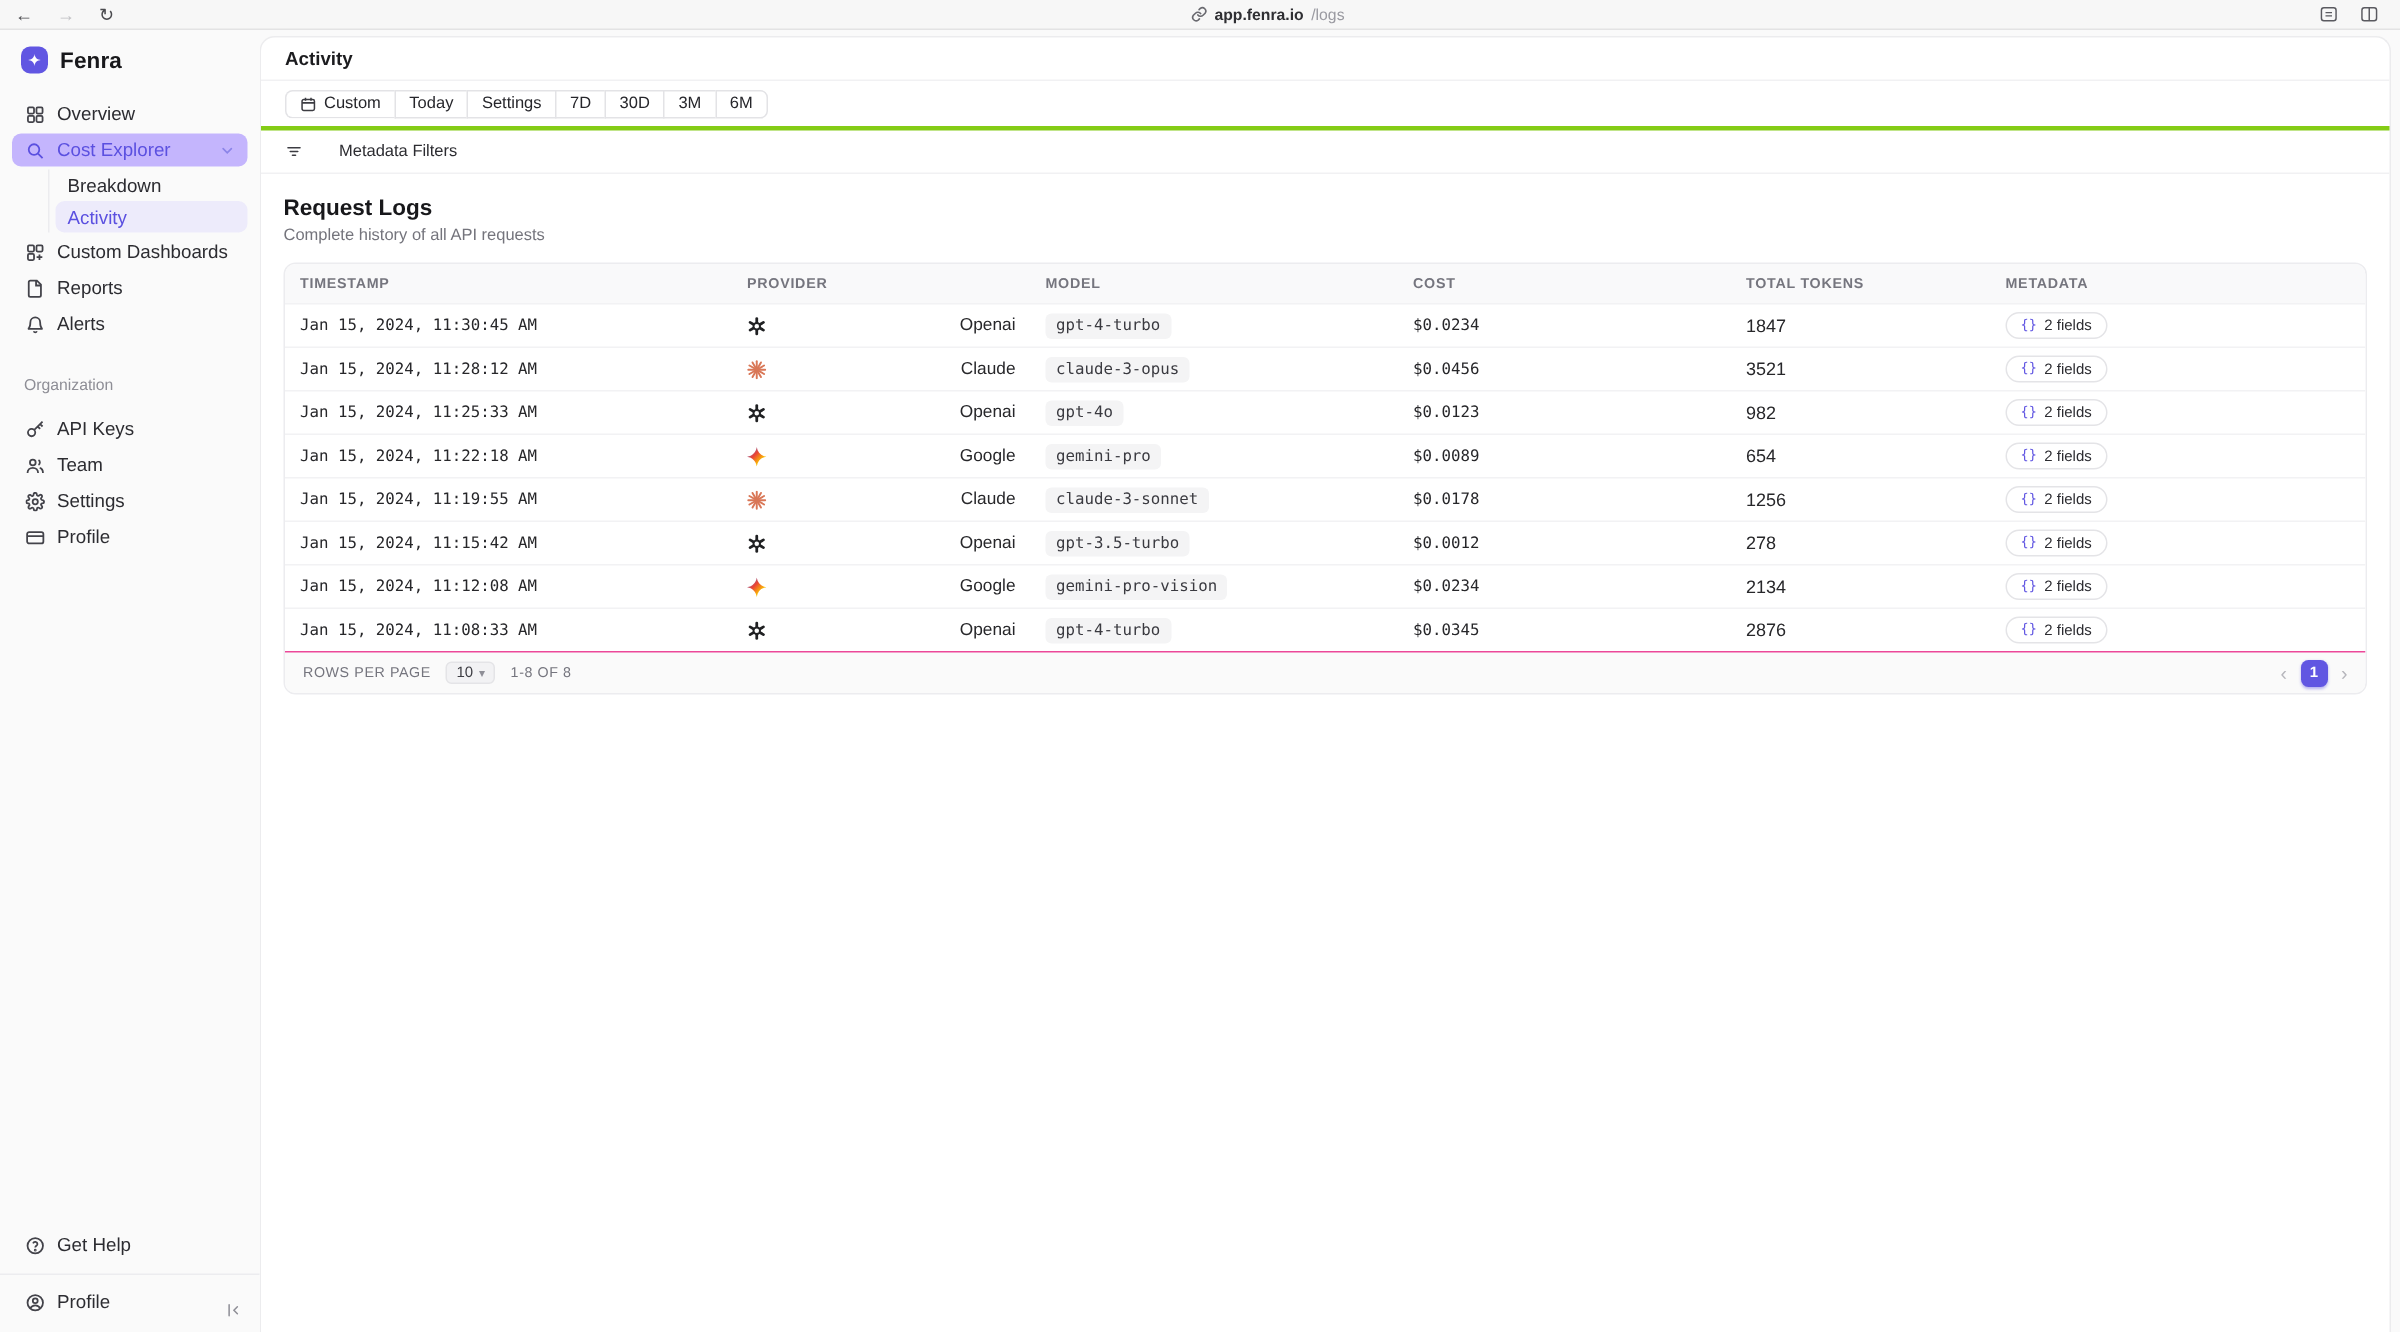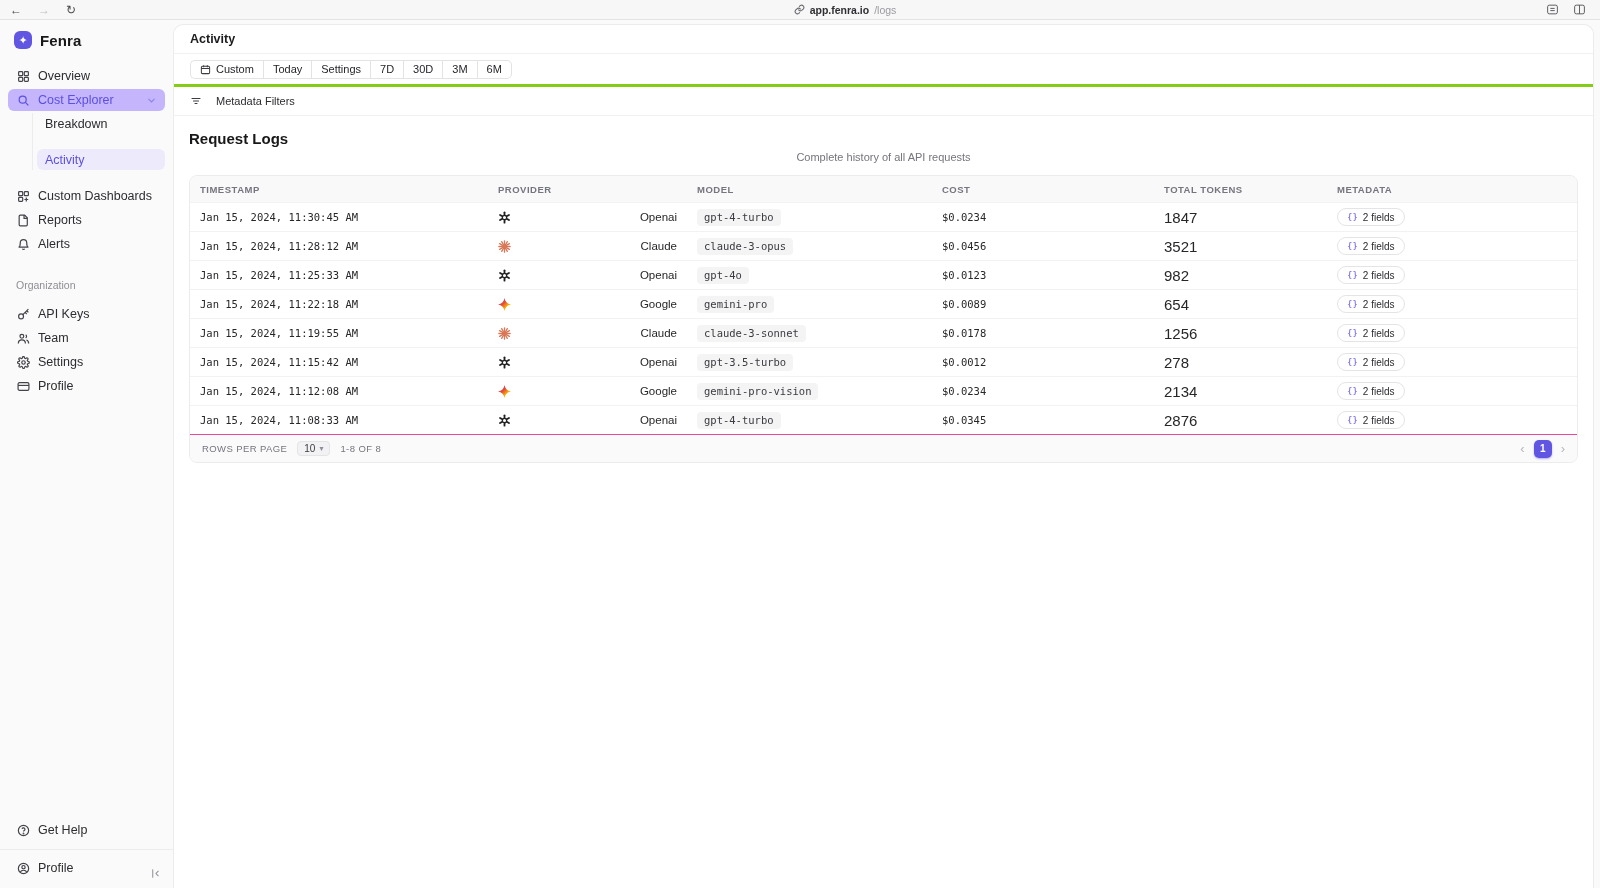--- a/index.html
+++ b/index.html
@@ -28,21 +28,21 @@
   .brand-name { font-size:15px; font-weight:700; color:#18181b; letter-spacing:.1px; }
   .navlist { padding:6px 8px 0 8px; }
   .nav-item { display:flex; align-items:center; gap:8px; height:22px; padding:0 8px;
     border-radius:6px; font-size:12.5px; color:#2c2c31; margin-bottom:2px; cursor:default; }
   .nav-item .ic { width:14px; display:flex; justify-content:center; color:#43434a; }
   .nav-item.active-parent { background:#c4b5fd; color:#5b50e0; }
   .nav-item.active-parent .ic { color:#5b50e0; }
   .nav-item .spacer { flex:1; }
   .subnav { margin:0 0 2px 24px; border-left:1px solid #ececef; padding-left:4px; }
   .sub-item { display:flex; align-items:center; height:21px; padding:0 8px; border-radius:6px;
-    font-size:12.5px; color:#2c2c31; margin-bottom:15px; }
+    font-size:12.5px; color:#2c2c31; margin-bottom:0; }
   .sub-item.active { background:#edebfb; color:#5b50e0; }
   .org-label { font-size:10.5px; color:#8e8e96; padding:22px 16px 6px 16px; }
   .side-footer { position:absolute; left:0; right:0; bottom:0; }
   .side-footer .navlist { padding-bottom:6px; }
   .profile-row { border-top:1px solid #ececef; display:flex; align-items:flex-end;
     padding:7px 10px 9px 8px; }
   .profile-row .nav-item { flex:1; margin:0; }
   .collapse-ic { color:#8e8e96; font-size:10px; padding-right:2px; }
 
   
@@ -54,39 +54,39 @@
   .filter-row { height:33px; display:flex; align-items:center; padding:0 16px;
     border-bottom:3px solid #84cc16; }
   .seg-group { display:flex; }
   .seg-btn { display:flex; align-items:center; gap:5px; height:19px; padding:0 9px;
     border:1px solid #e3e3e6; border-right:none; background:#fff; font-size:11px; color:#26262b;
     font-family:"Liberation Sans",sans-serif; cursor:pointer; }
   .seg-btn:first-child { border-radius:5px 0 0 5px; }
   .seg-btn:last-child { border-right:1px solid #e3e3e6; border-radius:0 5px 5px 0; }
   .meta-row { height:29px; display:flex; align-items:center; padding:0 16px;
     border-bottom:1px solid #f1f1f3; }
-  .meta-filters-btn { display:flex; align-items:center; gap:14px; font-size:11px; color:#2c2c31;
+  .meta-filters-btn { display:flex; align-items:center; gap:24px; font-size:11px; color:#2c2c31;
     background:none; border:none; cursor:pointer; font-family:"Liberation Sans",sans-serif; }
 
   .content { padding:14px 15px 0 15px; }
   .logs-title { font-size:15px; font-weight:700; color:#18181b; }
-  .logs-subtitle { font-size:11px; color:#74747c; margin-top:4px;text-align:center; }
+  .logs-subtitle { font-size:11px; color:#74747c; margin-top:4px; }
 
   .table-card { margin-top:12px; border:1px solid #ececef; border-radius:8px; overflow:hidden; }
   .tgrid { display:grid; grid-template-columns:298px 199px 245px 222px 173px 1fr; align-items:center; }
   .thead { background:#f9f9fa; height:26px; }
   .thead .th { font-size:9.5px; letter-spacing:.5px; color:#75757e; font-weight:600;
     padding:0 10px; text-transform:uppercase; }
   .trow { height:29px; border-top:1px solid #f2f2f4; background:#fff; }
   .td { padding:0 10px; display:flex; align-items:center; }
   .mono { font-family:"DejaVu Sans Mono", monospace; font-size:10.5px; color:#27272a; }
   .prov { gap:7px; font-size:11.5px; color:#27272a;justify-content:space-between; }
   .model-chip { font-family:"DejaVu Sans Mono", monospace; font-size:10.5px; color:#3a3a40;
     background:#f4f4f5; border-radius:4px; padding:2.5px 7px; }
-  .tokens { font-size:15px; color:#27272a; }
+  .tokens { font-size:12px; color:#27272a; }
   .meta-pill { display:inline-flex; align-items:center; gap:5px; border:1px solid #e4e4e7;
     border-radius:999px; padding:2.5px 9px; background:#fff; cursor:pointer; }
   .meta-pill .braces { font-family:"DejaVu Sans Mono", monospace; font-size:9px; color:#6156e2; }
   .meta-pill .lbl { font-size:10px; color:#2c2c31; }
 
   .tfoot { height:28px; background:#fafafa; border-top:1px solid #ec4899; display:flex;
     align-items:center; padding:0 12px; }
   .tfoot .grp { display:flex; align-items:center; gap:10px; }
   .cap { font-size:9.5px; letter-spacing:.4px; color:#75757e; text-transform:uppercase; }
   .pp-select { display:flex; align-items:center; gap:4px; border:1px solid #e4e4e7; background:#f2f2f4;

